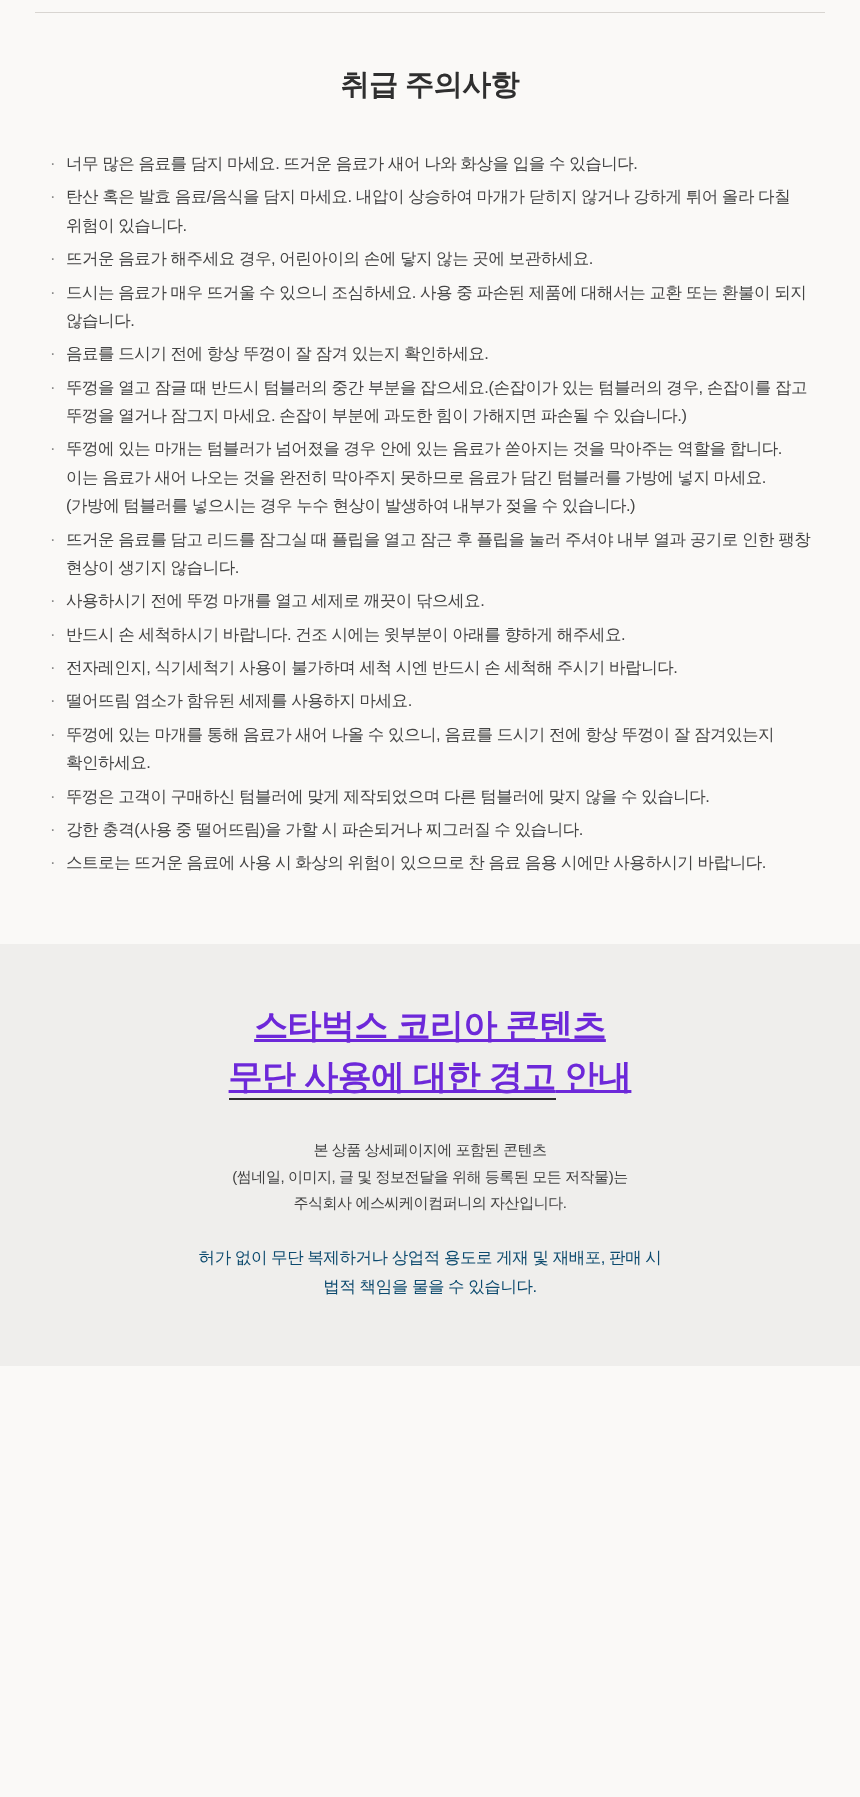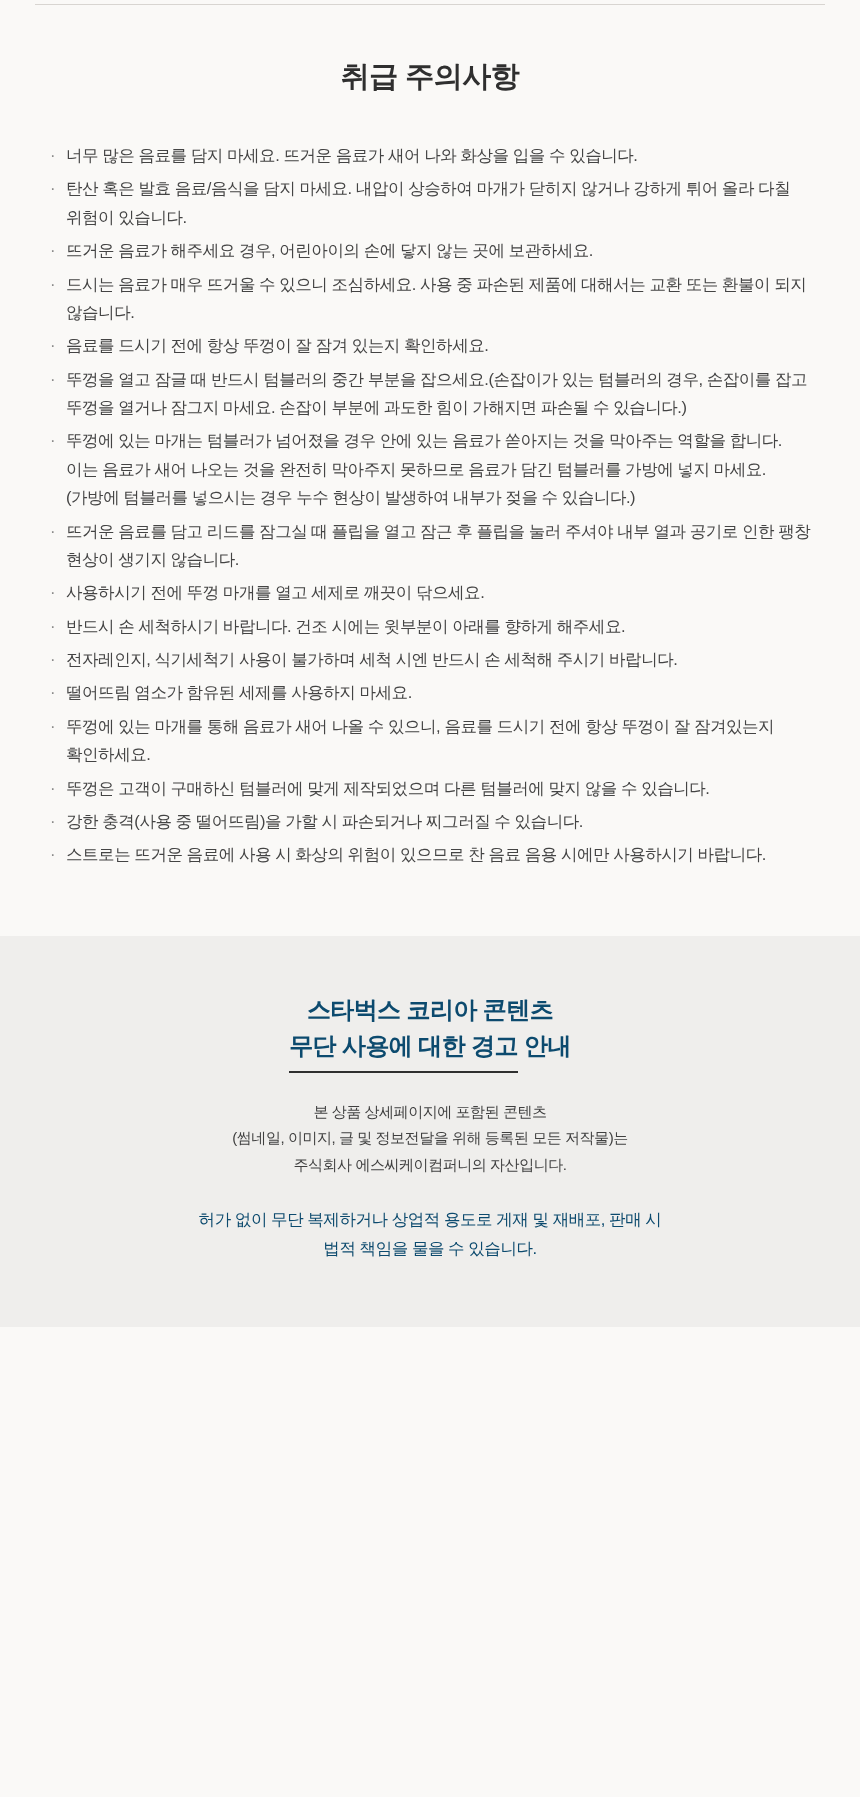--- a/index.html
+++ b/index.html
@@ -8,21 +8,21 @@
   }
   body {
     width: 860px;
     background: #faf9f7;
     font-family: "Liberation Sans", sans-serif;
     color: #3a3a3a;
     -webkit-font-smoothing: antialiased;
   }
   .page {
     width: 860px;
-    margin: 4px auto;
+    margin: 12px auto;
     background: #faf9f7;
     position: relative;
   }
   .top-rule {
     width: 790px;
     margin: 0 auto;
     border-top: 1px solid #d8d5d1;
     height: 0;
   }
   .cautions-section {
@@ -59,33 +59,34 @@
     color: #8a8a8a;
     font-size: 16.5px;
     line-height: 1.72;
   }
   .warning-section {
     background: #efeeec;
     padding: 56px 0 64px 0;
     text-align: center;
   }
   .warning-heading {
-    font-size: 24px;
+    font-size: 34px;
     font-weight: bold;
-    color: #0c4a6e;
+    color: #6d28d9;
     line-height: 1.52;
     letter-spacing: -0.6px;
     margin: 0 0 34px 0;
+    text-decoration: underline;
   }
   .warning-heading .line2 {
     display: block;
   }
   .warning-heading .underline {
     border-bottom: 2px solid #2f2f2f;
-    padding-bottom: 12px;
+    padding-bottom: 3px;
   }
   .warning-body {
     font-size: 15px;
     line-height: 1.78;
     color: #3f3f3f;
     letter-spacing: -0.45px;
     margin: 0 0 26px 0;
   }
   .warning-body span { display: block; }
   .warning-note {

